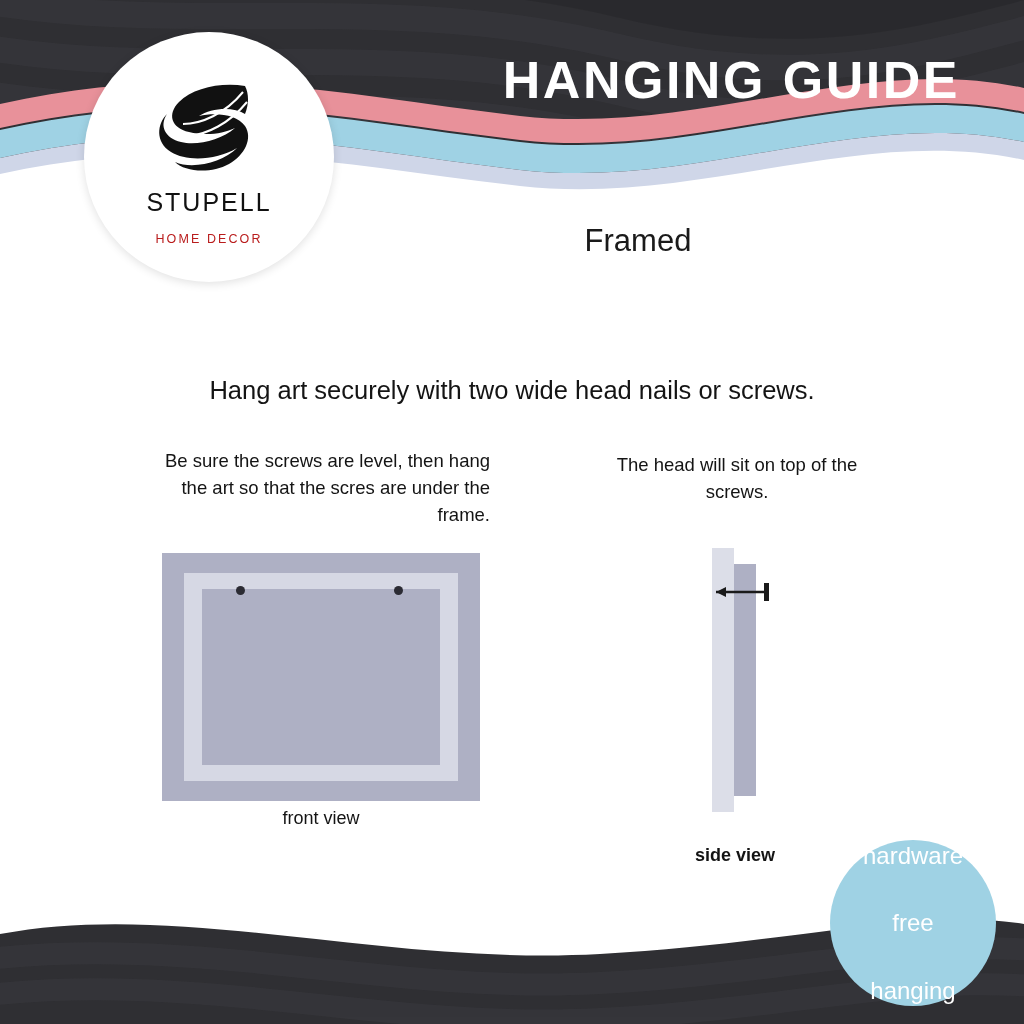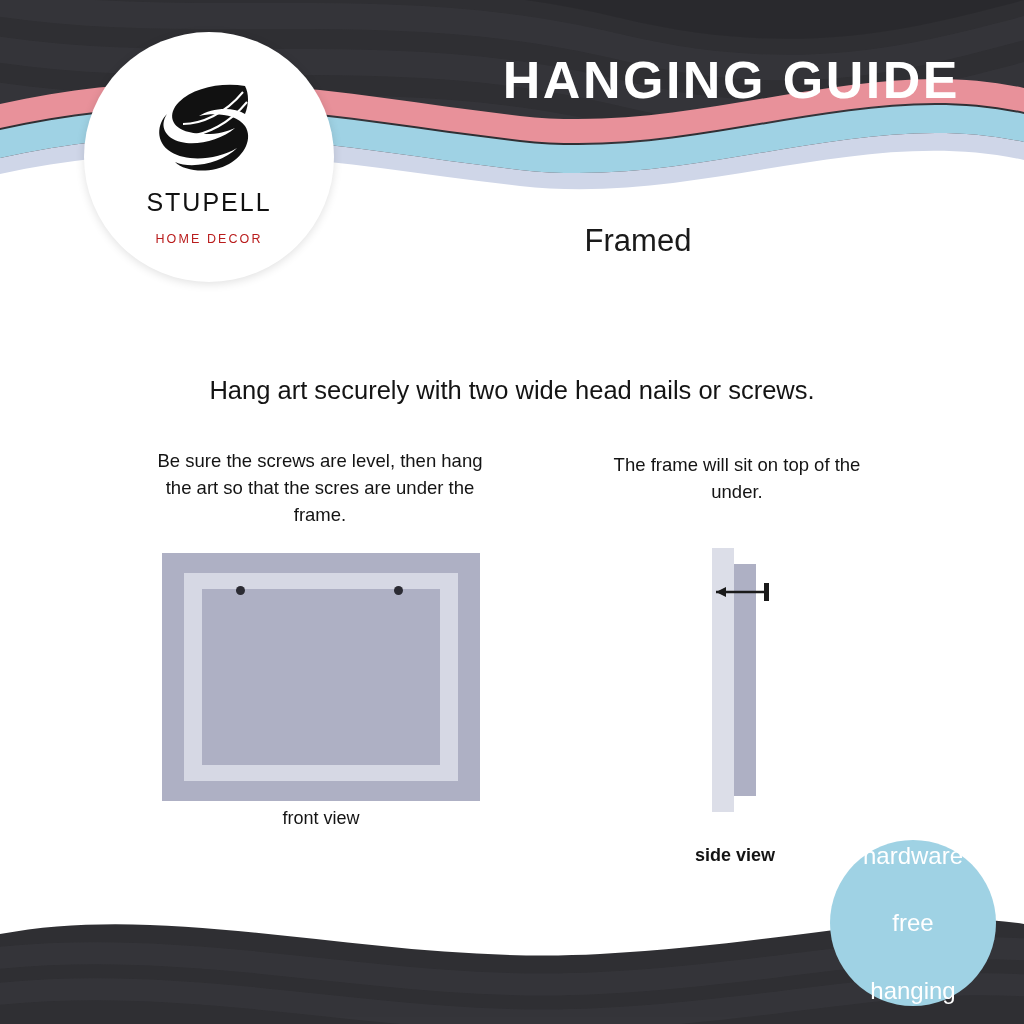--- a/index.html
+++ b/index.html
@@ -115,20 +115,21 @@
     position: absolute;
     text-align: center;
     color: #141414;
     font-size: 18.5px;
     line-height: 1.45;
   }
   .caption-front {
     left: 150px;
     top: 448px;
     width: 340px;
+    text-align: right;
   }
   .caption-side {
     left: 592px;
     top: 452px;
     width: 290px;
   }
 
   
   .front-frame {
     position: absolute;
@@ -263,21 +264,21 @@
 
   <div class="header-title">HANGING GUIDE</div>
 
   <div class="product-title">
     <span>Framed</span>
   </div>
 
   <div class="headline">Hang art securely with two wide head nails or screws.</div>
 
   <div class="caption caption-front">Be sure the screws are level, then hang the art so that the scres are under the frame.</div>
-  <div class="caption caption-side">The frame will sit on top of the under.</div>
+  <div class="caption caption-side">The head will sit on top of the screws.</div>
 
   <div class="front-frame">
     <div class="front-mat">
       <div class="front-canvas"></div>
     </div>
     <div class="screw-dot screw-left"></div>
     <div class="screw-dot screw-right"></div>
   </div>
   <div class="front-label">front view</div>
 

